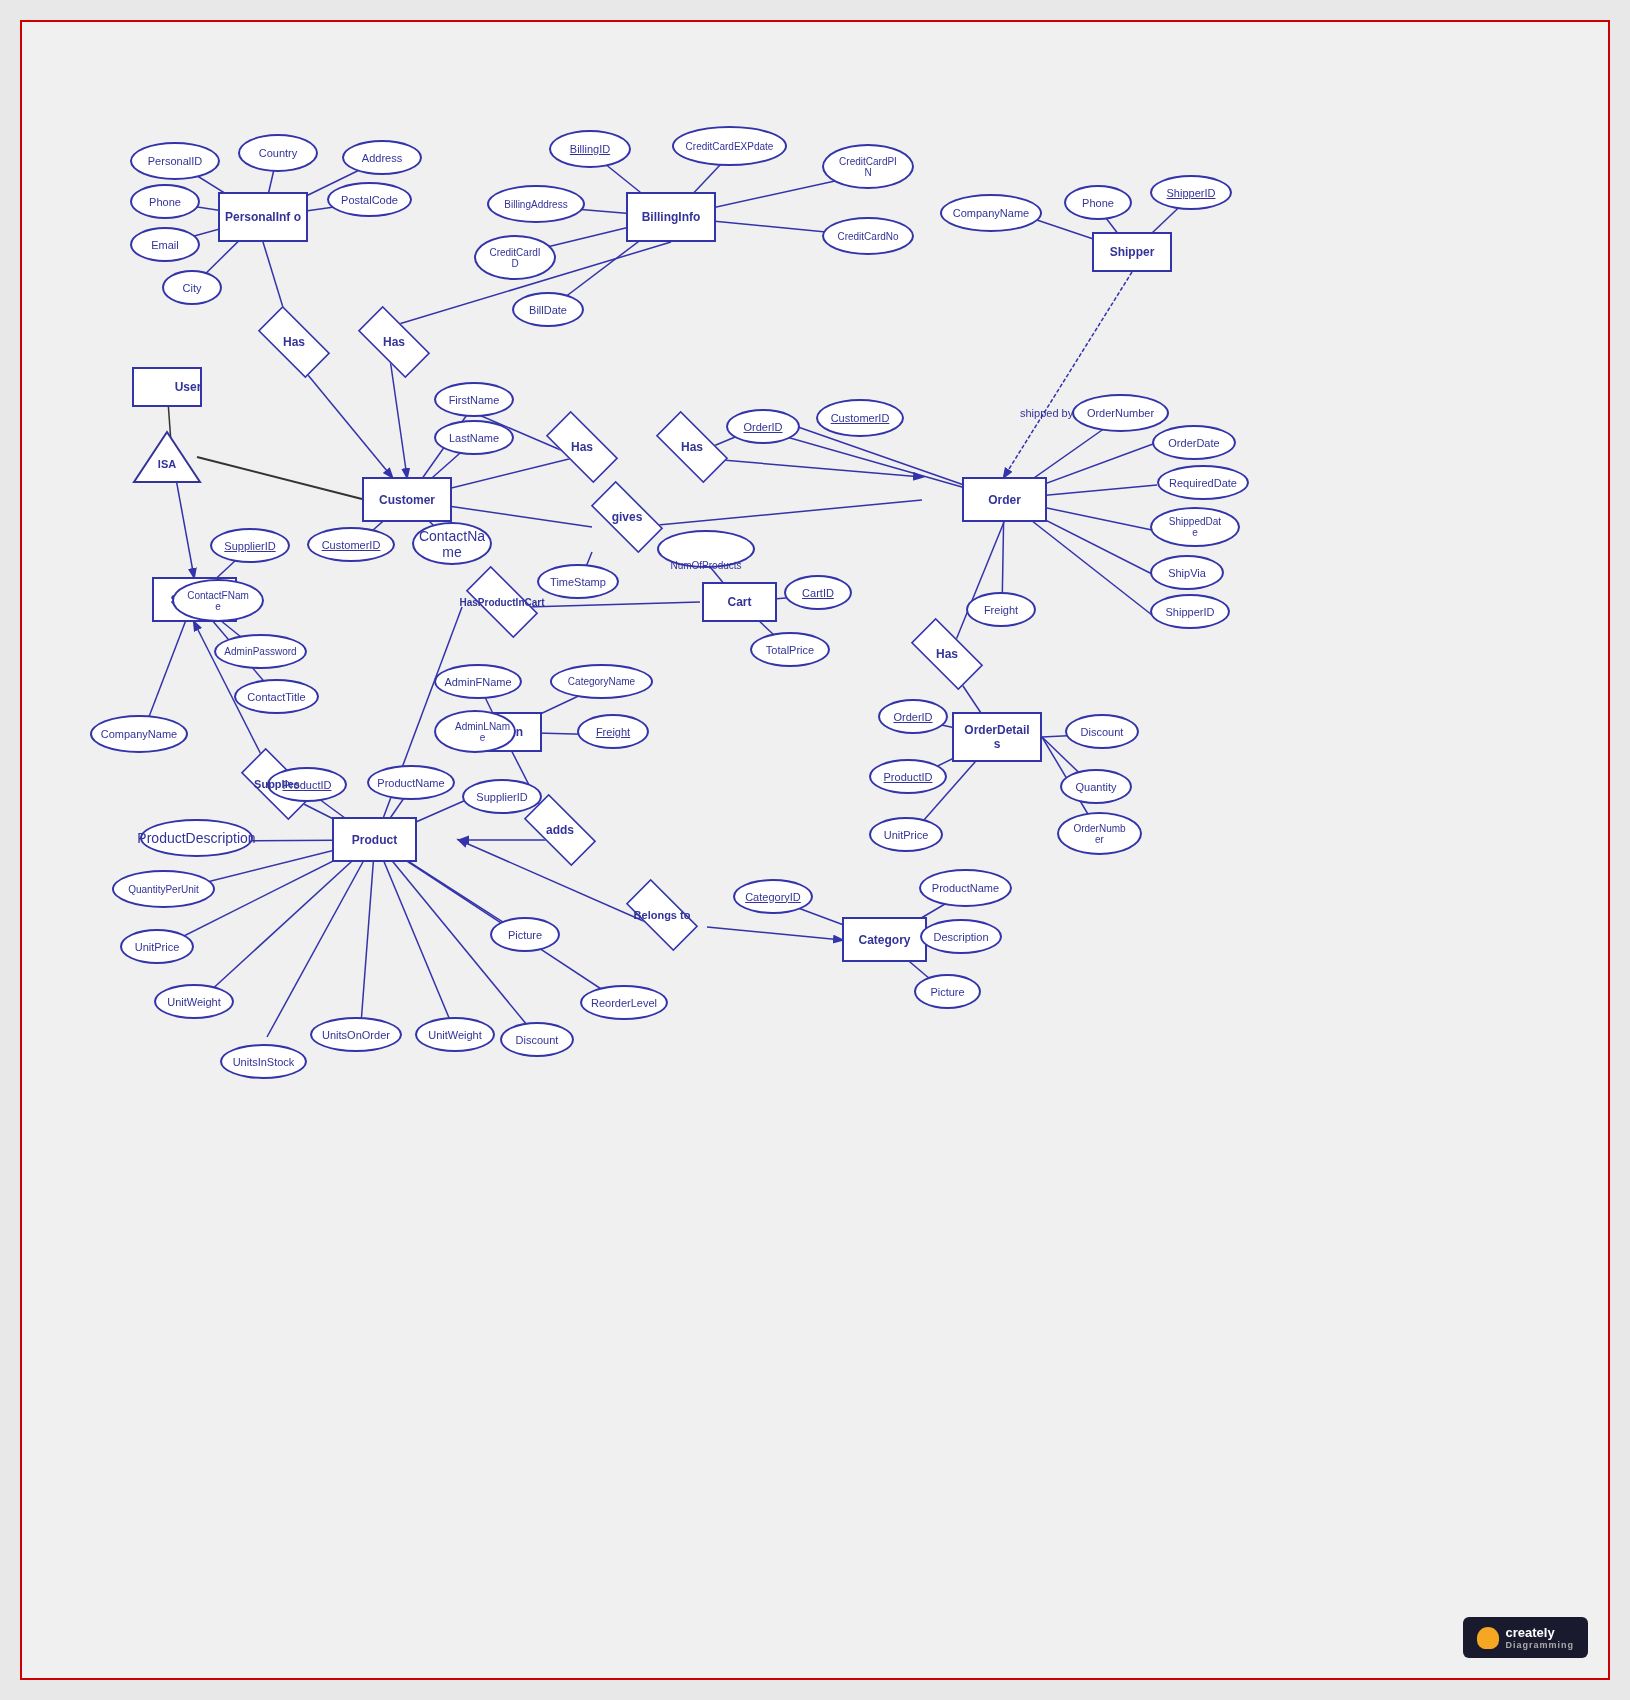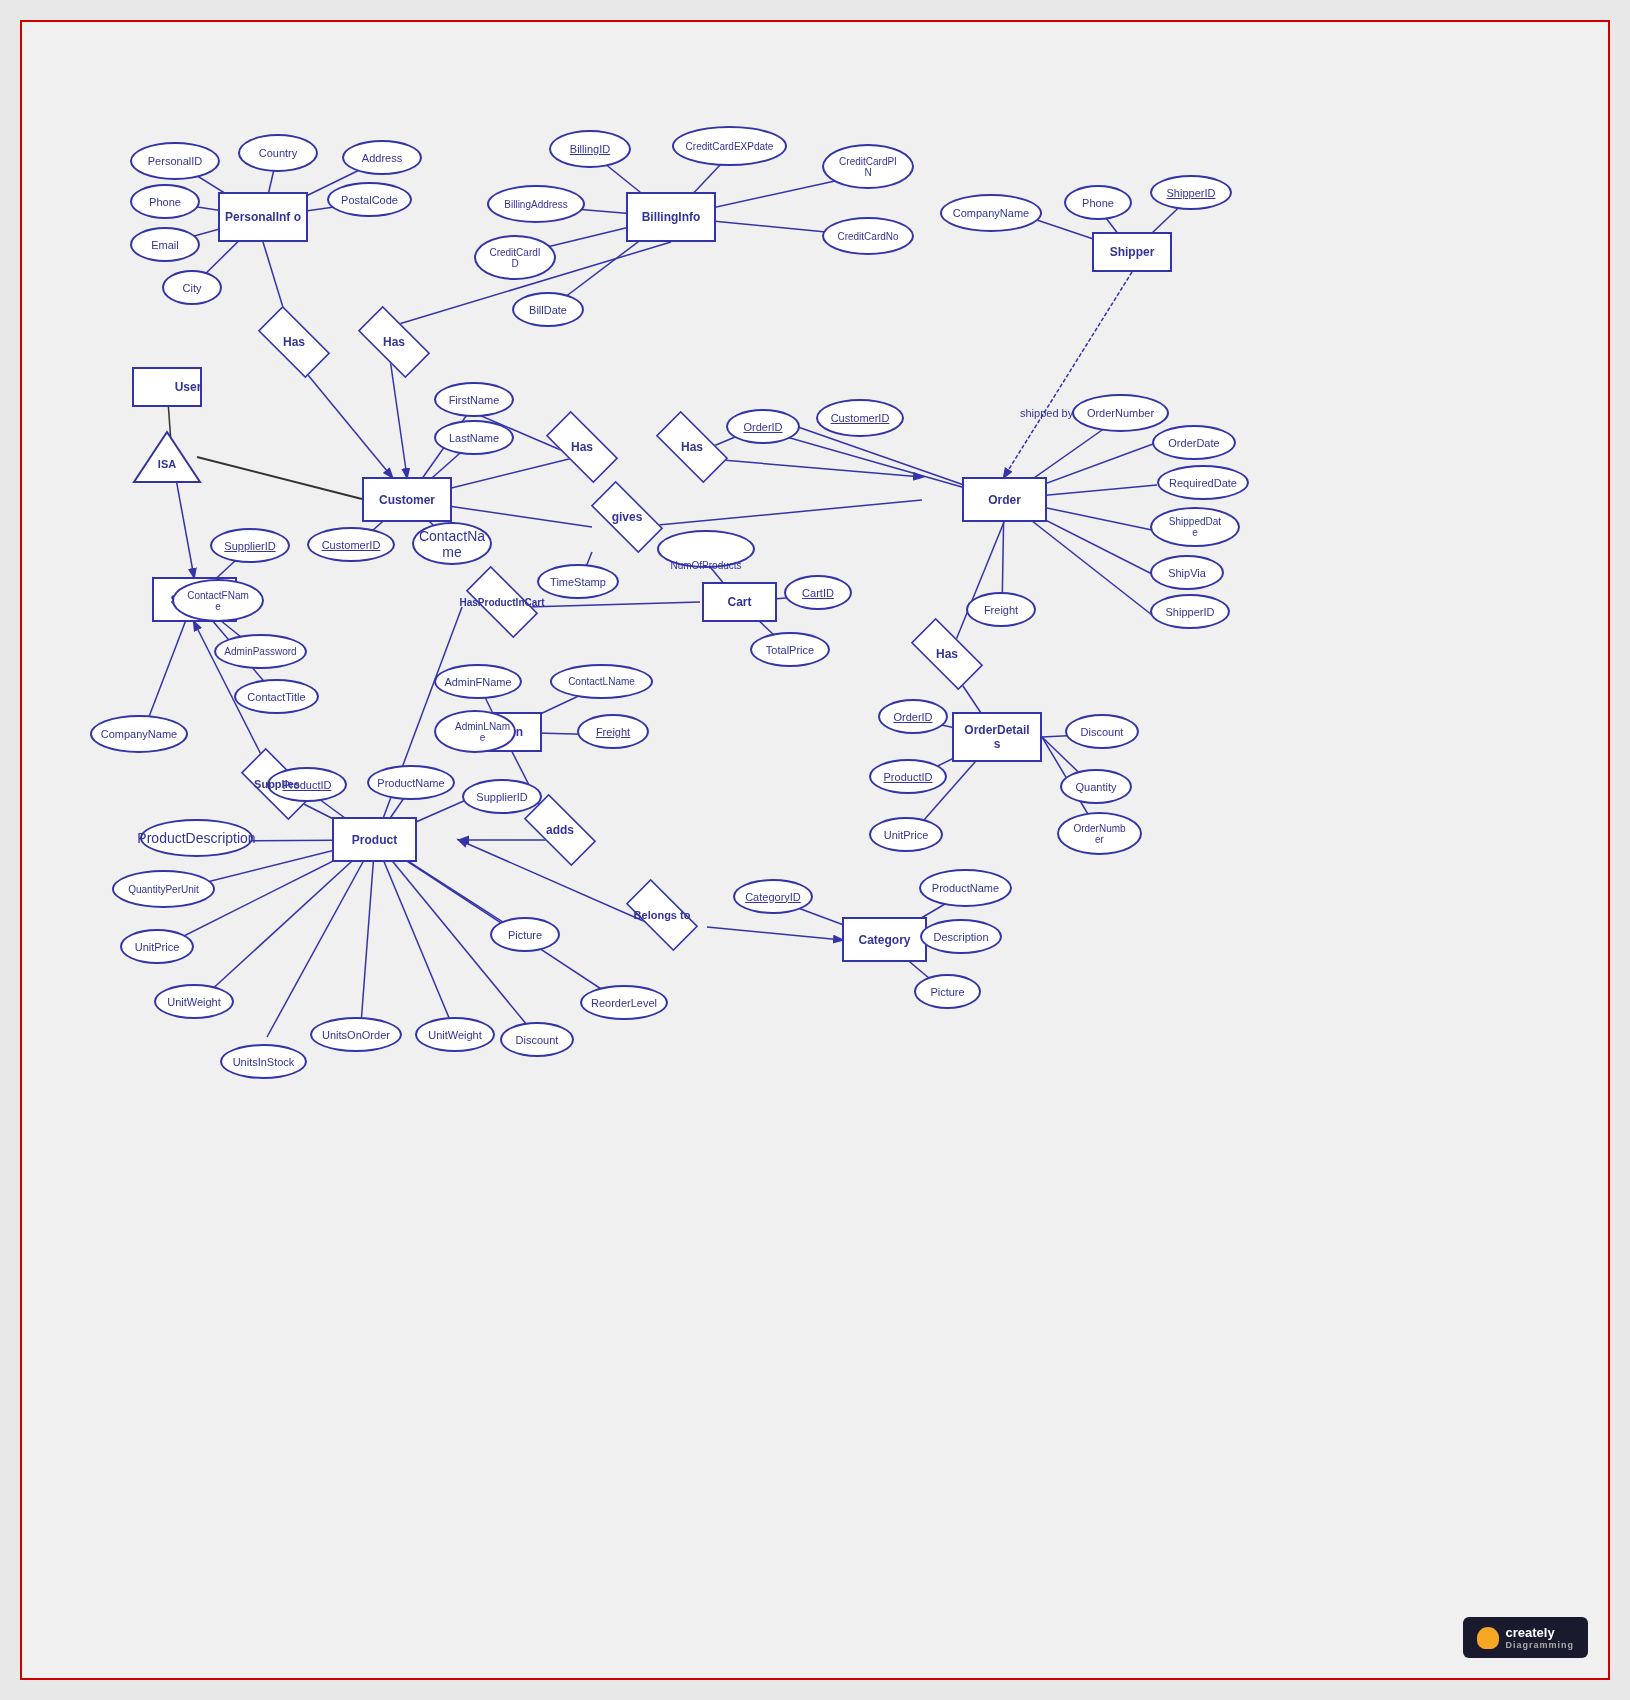--- a/index.html
+++ b/index.html
@@ -439,21 +439,21 @@
     <span>ContactTitle</span>
   </div>
   <div class="entity-ellipse" style="left:68px;top:693px;width:98px;height:38px;">
     <span>CompanyName</span>
   </div>
 
   <div class="entity-ellipse" style="left:412px;top:642px;width:88px;height:35px;">
     <span>AdminFName</span>
   </div>
   <div class="entity-ellipse" style="left:528px;top:642px;width:103px;height:35px;">
-    <span style="font-size:10px;">ContactLName</span>
+    <span style="font-size:10px;">CategoryName</span>
   </div>
   <div class="entity-ellipse" style="left:412px;top:688px;width:82px;height:43px;justify-content:flex-end;">
     <span style="font-size:10px;">AdminLNam<br>e</span>
   </div>
   <div class="entity-ellipse key-attr" style="left:555px;top:692px;width:72px;height:35px;">
     <span>Freight</span>
   </div>
 
   <div class="entity-ellipse key-attr" style="left:856px;top:677px;width:70px;height:35px;">
     <span>OrderID</span>

